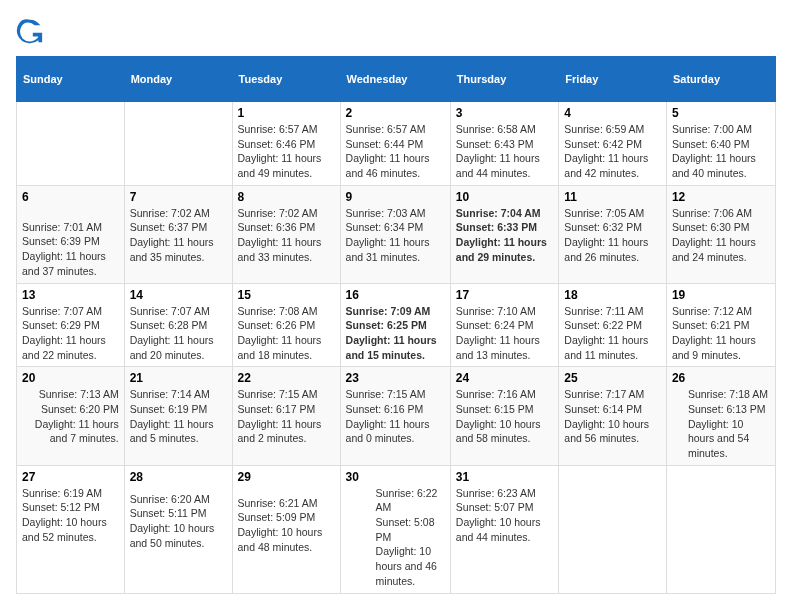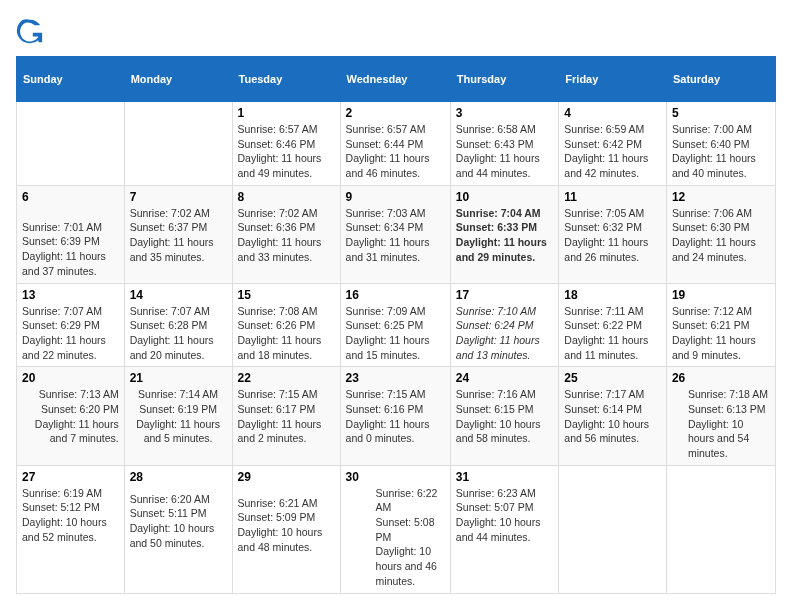--- a/index.html
+++ b/index.html
@@ -213,27 +213,27 @@
 Daylight: 11 hours and 20 minutes.</div>
         </td>
         <td>
           <span class="day-number">15</span>
           <div class="day-info" style="white-space: pre-line;">Sunrise: 7:08 AM
 Sunset: 6:26 PM
 Daylight: 11 hours and 18 minutes.</div>
         </td>
         <td>
           <span class="day-number">16</span>
-          <div class="day-info" style="white-space: pre-line;">Sunrise: 7:09 AM
+          <div class="day-info" style="white-space: pre-line; font-weight: bold;">Sunrise: 7:09 AM
 Sunset: 6:25 PM
 Daylight: 11 hours and 15 minutes.</div>
         </td>
         <td>
           <span class="day-number">17</span>
-          <div class="day-info" style="white-space: pre-line; font-style: italic;">Sunrise: 7:10 AM
+          <div class="day-info" style="white-space: pre-line;">Sunrise: 7:10 AM
 Sunset: 6:24 PM
 Daylight: 11 hours and 13 minutes.</div>
         </td>
         <td>
           <span class="day-number">18</span>
           <div class="day-info" style="white-space: pre-line;">Sunrise: 7:11 AM
 Sunset: 6:22 PM
 Daylight: 11 hours and 11 minutes.</div>
         </td>
         <td>
@@ -245,21 +245,21 @@
       </tr>
       <tr>
         <td>
           <span class="day-number">20</span>
           <div class="day-info" style="white-space: pre-line; text-align: right;">Sunrise: 7:13 AM
 Sunset: 6:20 PM
 Daylight: 11 hours and 7 minutes.</div>
         </td>
         <td>
           <span class="day-number">21</span>
-          <div class="day-info" style="white-space: pre-line; text-align: center;">Sunrise: 7:14 AM
+          <div class="day-info" style="white-space: pre-line;">Sunrise: 7:14 AM
 Sunset: 6:19 PM
 Daylight: 11 hours and 5 minutes.</div>
         </td>
         <td>
           <span class="day-number">22</span>
           <div class="day-info" style="white-space: pre-line;">Sunrise: 7:15 AM
 Sunset: 6:17 PM
 Daylight: 11 hours and 2 minutes.</div>
         </td>
         <td>

